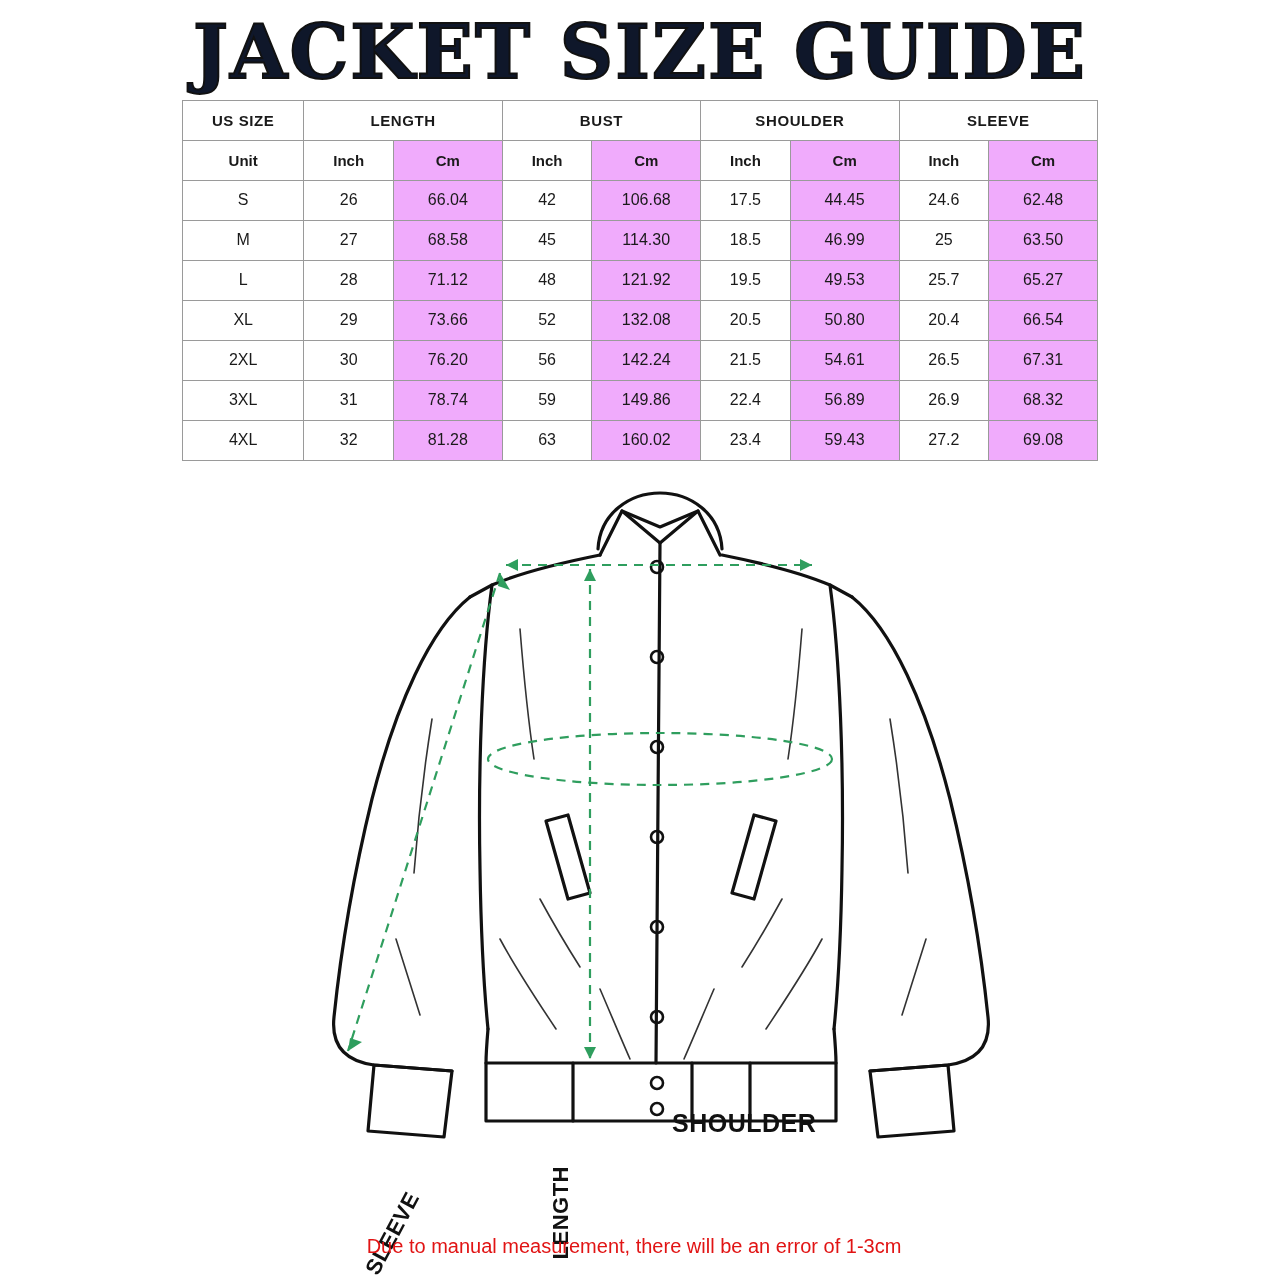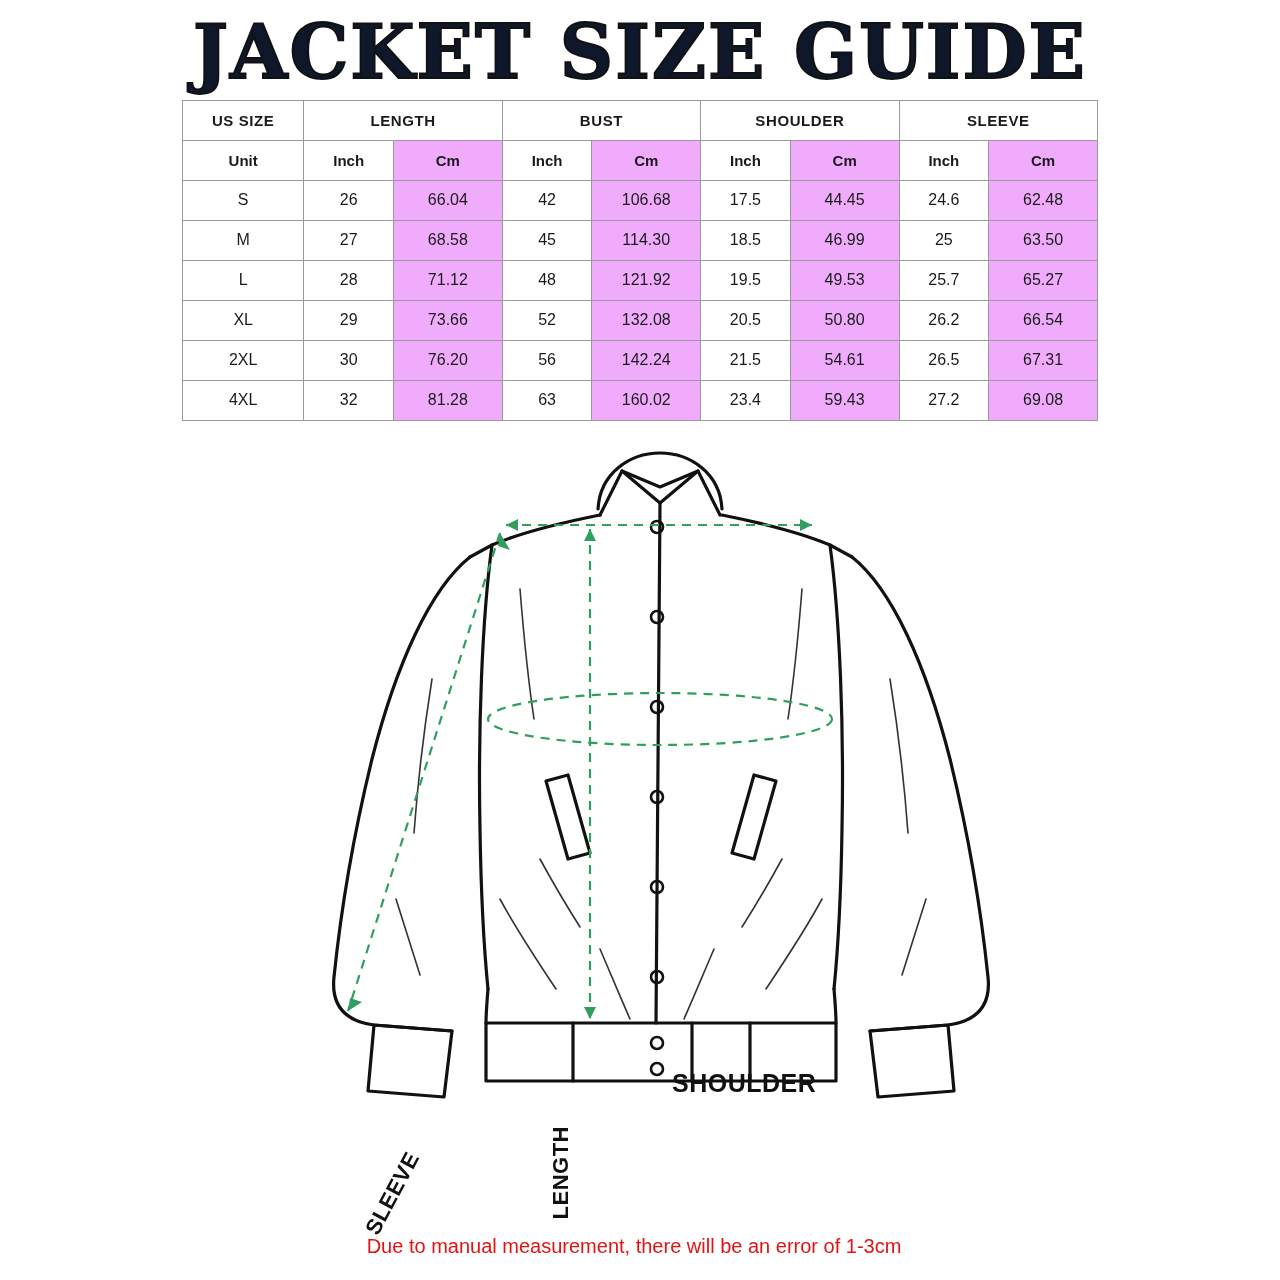--- a/index.html
+++ b/index.html
@@ -199,36 +199,47 @@
         </tr>
 
         <tr>
           <td class="size-col">XL</td>
           <td>29</td>
           <td class="shade">73.66</td>
           <td>52</td>
           <td class="shade">132.08</td>
           <td>20.5</td>
           <td class="shade">50.80</td>
-          <td>26.2</td>
+          <td>20.4</td>
           <td class="shade">66.54</td>
         </tr>
 
         <tr>
           <td class="size-col">2XL</td>
           <td>30</td>
           <td class="shade">76.20</td>
           <td>56</td>
           <td class="shade">142.24</td>
           <td>21.5</td>
           <td class="shade">54.61</td>
           <td>26.5</td>
           <td class="shade">67.31</td>
         </tr>
 
+        <tr>
+          <td class="size-col">3XL</td>
+          <td>31</td>
+          <td class="shade">78.74</td>
+          <td>59</td>
+          <td class="shade">149.86</td>
+          <td>22.4</td>
+          <td class="shade">56.89</td>
+          <td>26.9</td>
+          <td class="shade">68.32</td>
+        </tr>
 
         <tr>
           <td class="size-col">4XL</td>
           <td>32</td>
           <td class="shade">81.28</td>
           <td>63</td>
           <td class="shade">160.02</td>
           <td>23.4</td>
           <td class="shade">59.43</td>
           <td>27.2</td>

